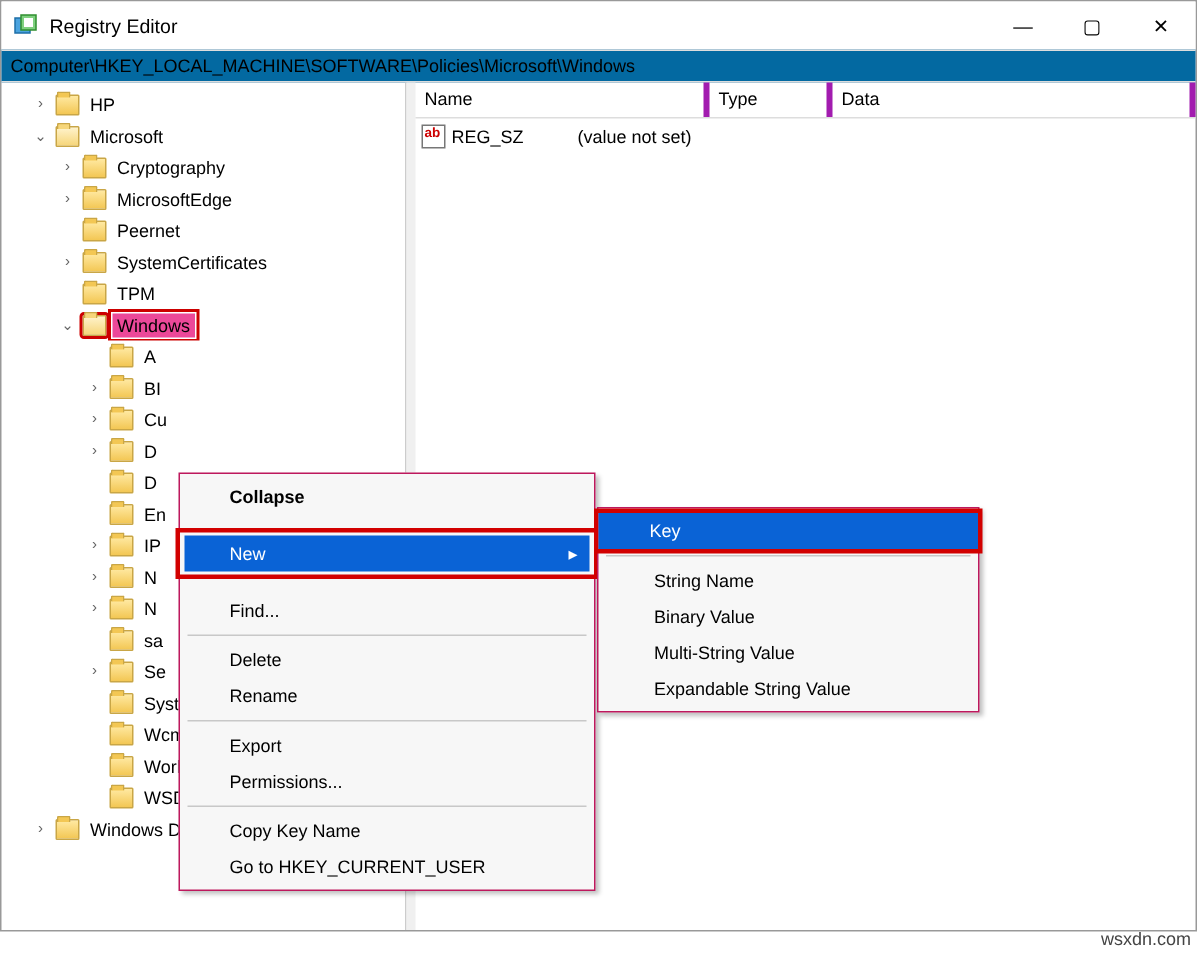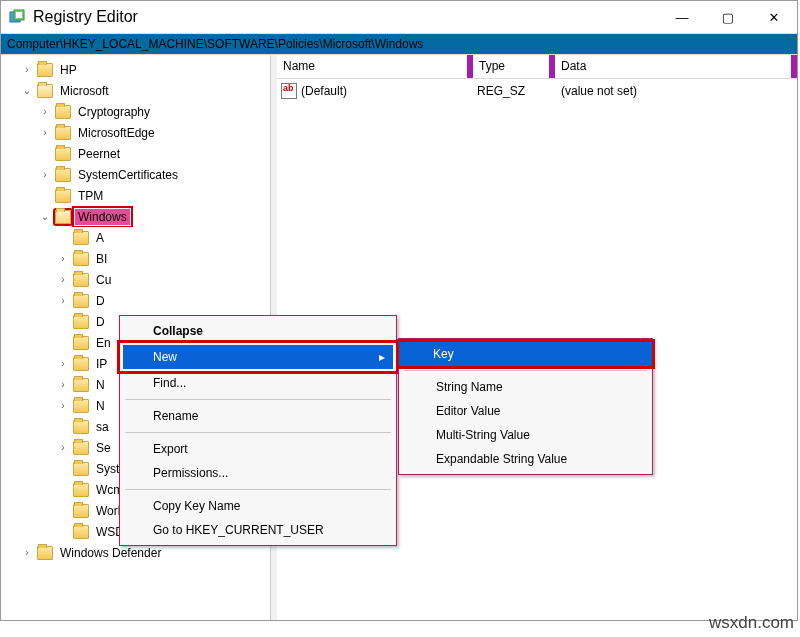--- a/index.html
+++ b/index.html
@@ -1,60 +1,60 @@
 <!DOCTYPE html>
 <html><head>
 <meta charset="utf-8">
 <style>
 *{margin:0;padding:0;box-sizing:border-box;font-family:"Segoe UI",Tahoma,sans-serif;font-size:12px;-webkit-user-select:none;user-select:none}
 body{background:#fff;width:800px;height:637px;position:relative;overflow:hidden}
 .window{border:1px solid #999;width:798px;height:621px;display:flex;flex-direction:column;background:#fff}
 .titlebar{height:32px;display:flex;align-items:center;padding:0 0 0 8px;background:#fff}
 .title-icon{width:16px;height:16px;margin-right:8px}
-.title-text{flex:1;font-size:16px}
+.title-text{flex:1;font-size:13px}
 .title-btns{display:flex}
 .tb-btn{width:46px;height:32px;display:flex;align-items:center;justify-content:center;font-size:13px;font-family:"Segoe UI Symbol",sans-serif}
 .menubar{height:22px;display:flex;align-items:center;padding:0 4px;gap:2px}
 .menubar-item{padding:2px 8px}
 .addr{height:22px;border-top:1px solid #ddd;border-bottom:1px solid #ddd;display:flex;align-items:center;padding:2px 6px;background:#0369a1}
 .content{flex:1;display:flex;position:relative}
 .tree-pane{width:270px;border-right:1px solid #ccc;overflow:hidden;padding:4px 0}
 .splitter{width:6px;background:#f0f0f0;cursor:col-resize}
 .list-pane{flex:1}
 .list-header{display:flex;border-bottom:1px solid #ddd;height:24px}
-.list-col{padding:4px 6px;border-right:6px solid #a21caf}
+.list-col{padding:4px 6px;border-right:4px solid #a21caf}
 .col-name{width:196px}
 .col-type{width:82px}
 .col-data{flex:1}
 .list-row{display:flex;align-items:center;height:22px;padding:2px 0 0 4px}
 .ab-icon{width:16px;height:16px;margin-right:4px;position:relative;background:#fff;border:1px solid #777}
 .ab-icon::before{content:"ab";position:absolute;left:1px;top:-1px;font-size:9px;font-weight:bold;color:#c00}
 .tree-item{display:flex;align-items:center;height:21px;white-space:nowrap;overflow:hidden}
 .indent{display:inline-block}
 .expander{width:16px;height:16px;display:flex;align-items:center;justify-content:center;color:#666;font-size:10px}
 .folder-icon{width:16px;height:14px;margin:0 4px 0 2px}
 .folder-closed{background:linear-gradient(#ffe9a2,#f3c754);border:1px solid #c9a646;border-radius:1px;position:relative}
 .folder-closed::before{content:"";position:absolute;top:-3px;left:0;width:7px;height:3px;background:#f3c754;border:1px solid #c9a646;border-bottom:none;border-radius:1px 1px 0 0}
 .folder-open{background:linear-gradient(#fff3cc,#f6d67a);border:1px solid #c9a646;border-radius:1px;position:relative}
 .folder-open::before{content:"";position:absolute;top:-3px;left:0;width:7px;height:3px;background:#f6d67a;border:1px solid #c9a646;border-bottom:none;border-radius:1px 1px 0 0}
 .tree-label{padding:1px 3px}
 .selected .tree-label{outline:2px solid #c00;outline-offset:1px;background:#ec4899}
 .sel-folder{outline:2px solid #c00;outline-offset:0px}
 .ctx-menu{position:absolute;background:#f7f7f7;border:1px solid #be185d;box-shadow:2px 2px 3px rgba(0,0,0,.25);z-index:10;padding:3px}
 .ctx1{left:118px;top:260px;width:278px}
-.ctx1-inner{outline:3px solid #d20000;margin:0 -3px;padding:2px 3px}
+.ctx1-inner{outline:3px solid #d20000;margin:12px -3px;padding:2px 3px}
 .ctx-item{height:24px;display:flex;align-items:center;padding:0 24px 0 30px;position:relative}
 .ctx-item.bold{font-weight:700}
 .ctx-item.hl{background:#0a63d6;color:#fff}
 .ctx-item .chev{position:absolute;right:8px}
 .ctx-sep{height:1px;background:#c8c8c8;margin:4px 2px}
 .ctx2{left:397px;top:283px;width:255px;padding:3px}
 .ctx2 .ctx-item{padding-left:34px}
 .ctx2-key{outline:3px solid #d20000;margin:0 -3px 0 -3px}
-.watermark{position:absolute;right:6px;bottom:4px;font-size:17px;color:#444}
+.watermark{position:absolute;right:6px;bottom:4px;font-size:12px;color:#444}
 </style>
 </head>
 <body>
 
 <div class="window">
   <div class="titlebar">
     <svg class="title-icon" viewBox="0 0 16 16">
       <rect x="1" y="3" width="10" height="10" fill="#4aa3df" stroke="#1e6fa8"></rect>
       <rect x="5" y="1" width="10" height="10" fill="#7fd07f" stroke="#2f8f2f"></rect>
       <rect x="7" y="3" width="6" height="6" fill="#fff"></rect>
@@ -221,51 +221,51 @@
     <div class="splitter"></div>
 
     <div class="list-pane">
       <div class="list-header">
         <div class="list-col col-name">Name</div>
         <div class="list-col col-type">Type</div>
         <div class="list-col col-data">Data</div>
       </div>
       <div class="list-row">
         <span class="ab-icon"></span>
-        <span style="width:176px">(Default)</span>
         <span style="width:84px">REG_SZ</span>
         <span>(value not set)</span>
       </div>
     </div>
 
     <div class="ctx-menu ctx1">
       <div class="ctx-item bold">Collapse</div>
       <div class="ctx1-inner">
         <div class="ctx-item hl">
           <span>New</span>
           <span class="chev">▸</span>
         </div>
       </div>
       <div class="ctx-item">Find...</div>
       <div class="ctx-sep"></div>
+      <div class="ctx-item">Delete</div>
       <div class="ctx-item">Rename</div>
       <div class="ctx-sep"></div>
       <div class="ctx-item">Export</div>
       <div class="ctx-item">Permissions...</div>
       <div class="ctx-sep"></div>
       <div class="ctx-item">Copy Key Name</div>
       <div class="ctx-item">Go to HKEY_CURRENT_USER</div>
     </div>
 
     <div class="ctx-menu ctx2">
       <div class="ctx2-key">
         <div class="ctx-item hl">Key</div>
       </div>
       <div class="ctx-sep"></div>
       <div class="ctx-item">String Name</div>
-      <div class="ctx-item">Editor Value</div>
+      <div class="ctx-item">Binary Value</div>
       <div class="ctx-item">Multi-String Value</div>
       <div class="ctx-item">Expandable String Value</div>
     </div>
 
   </div>
 </div>
 <div class="watermark">wsxdn.com</div>
 
 </body></html>

